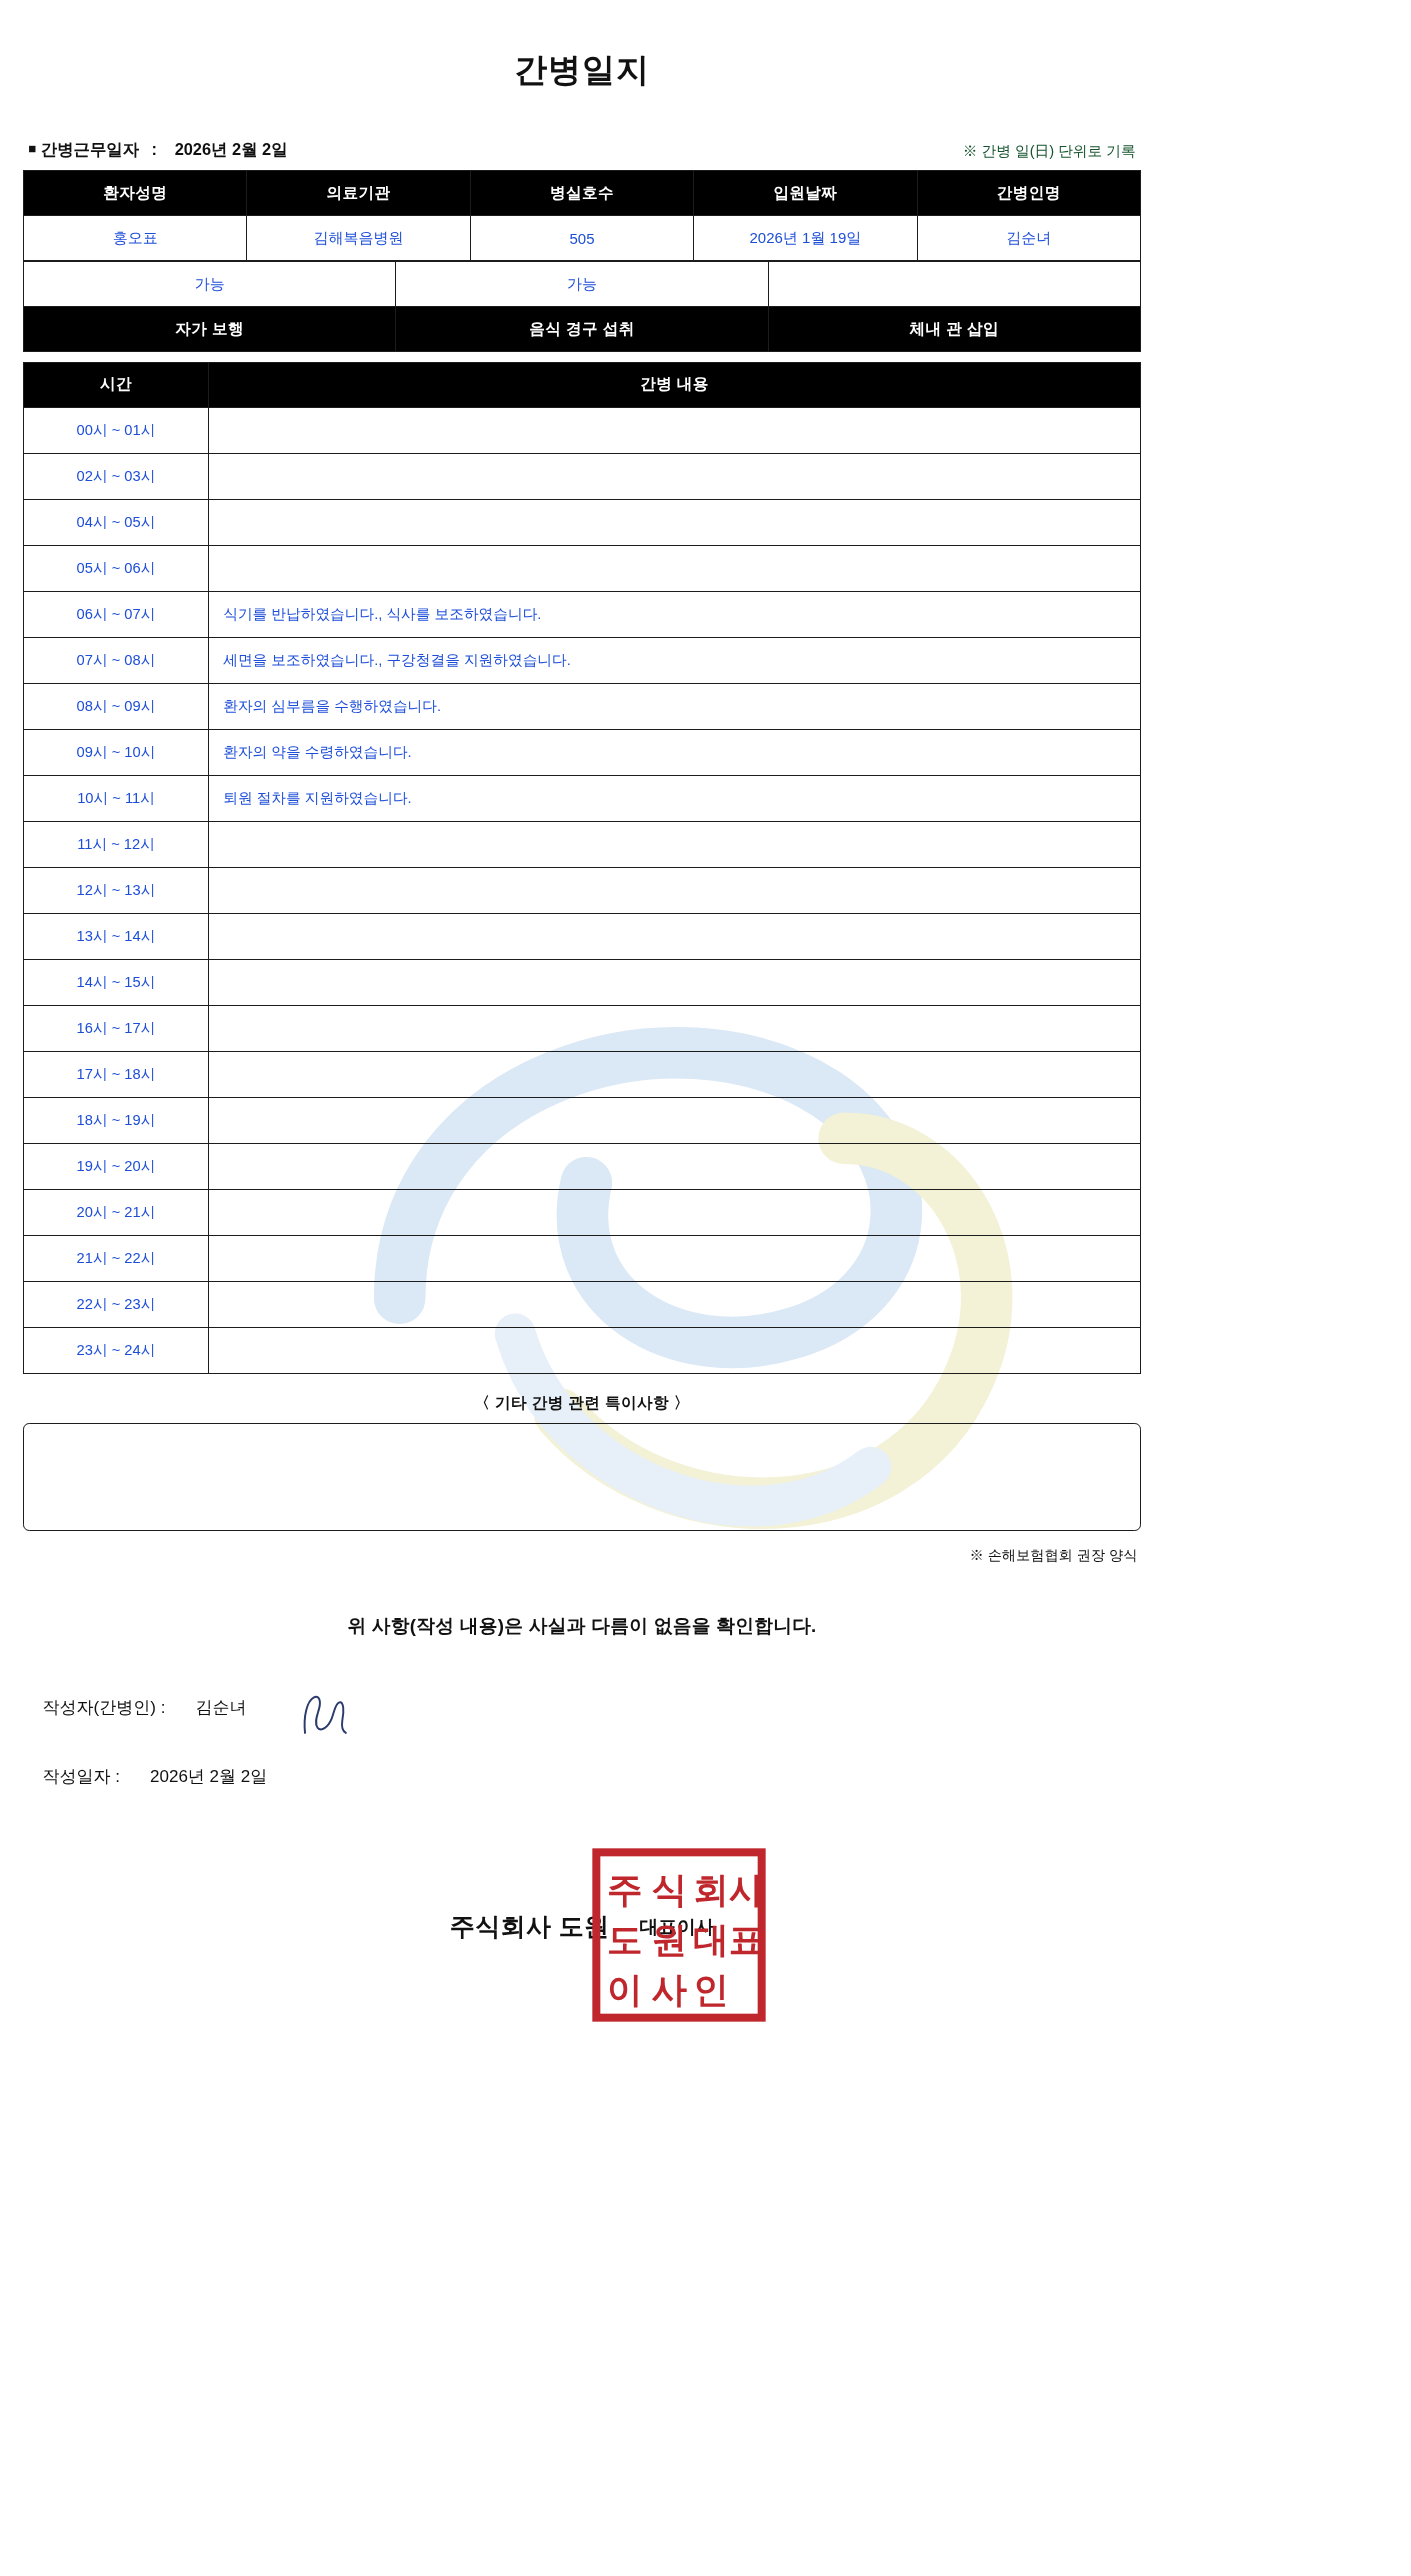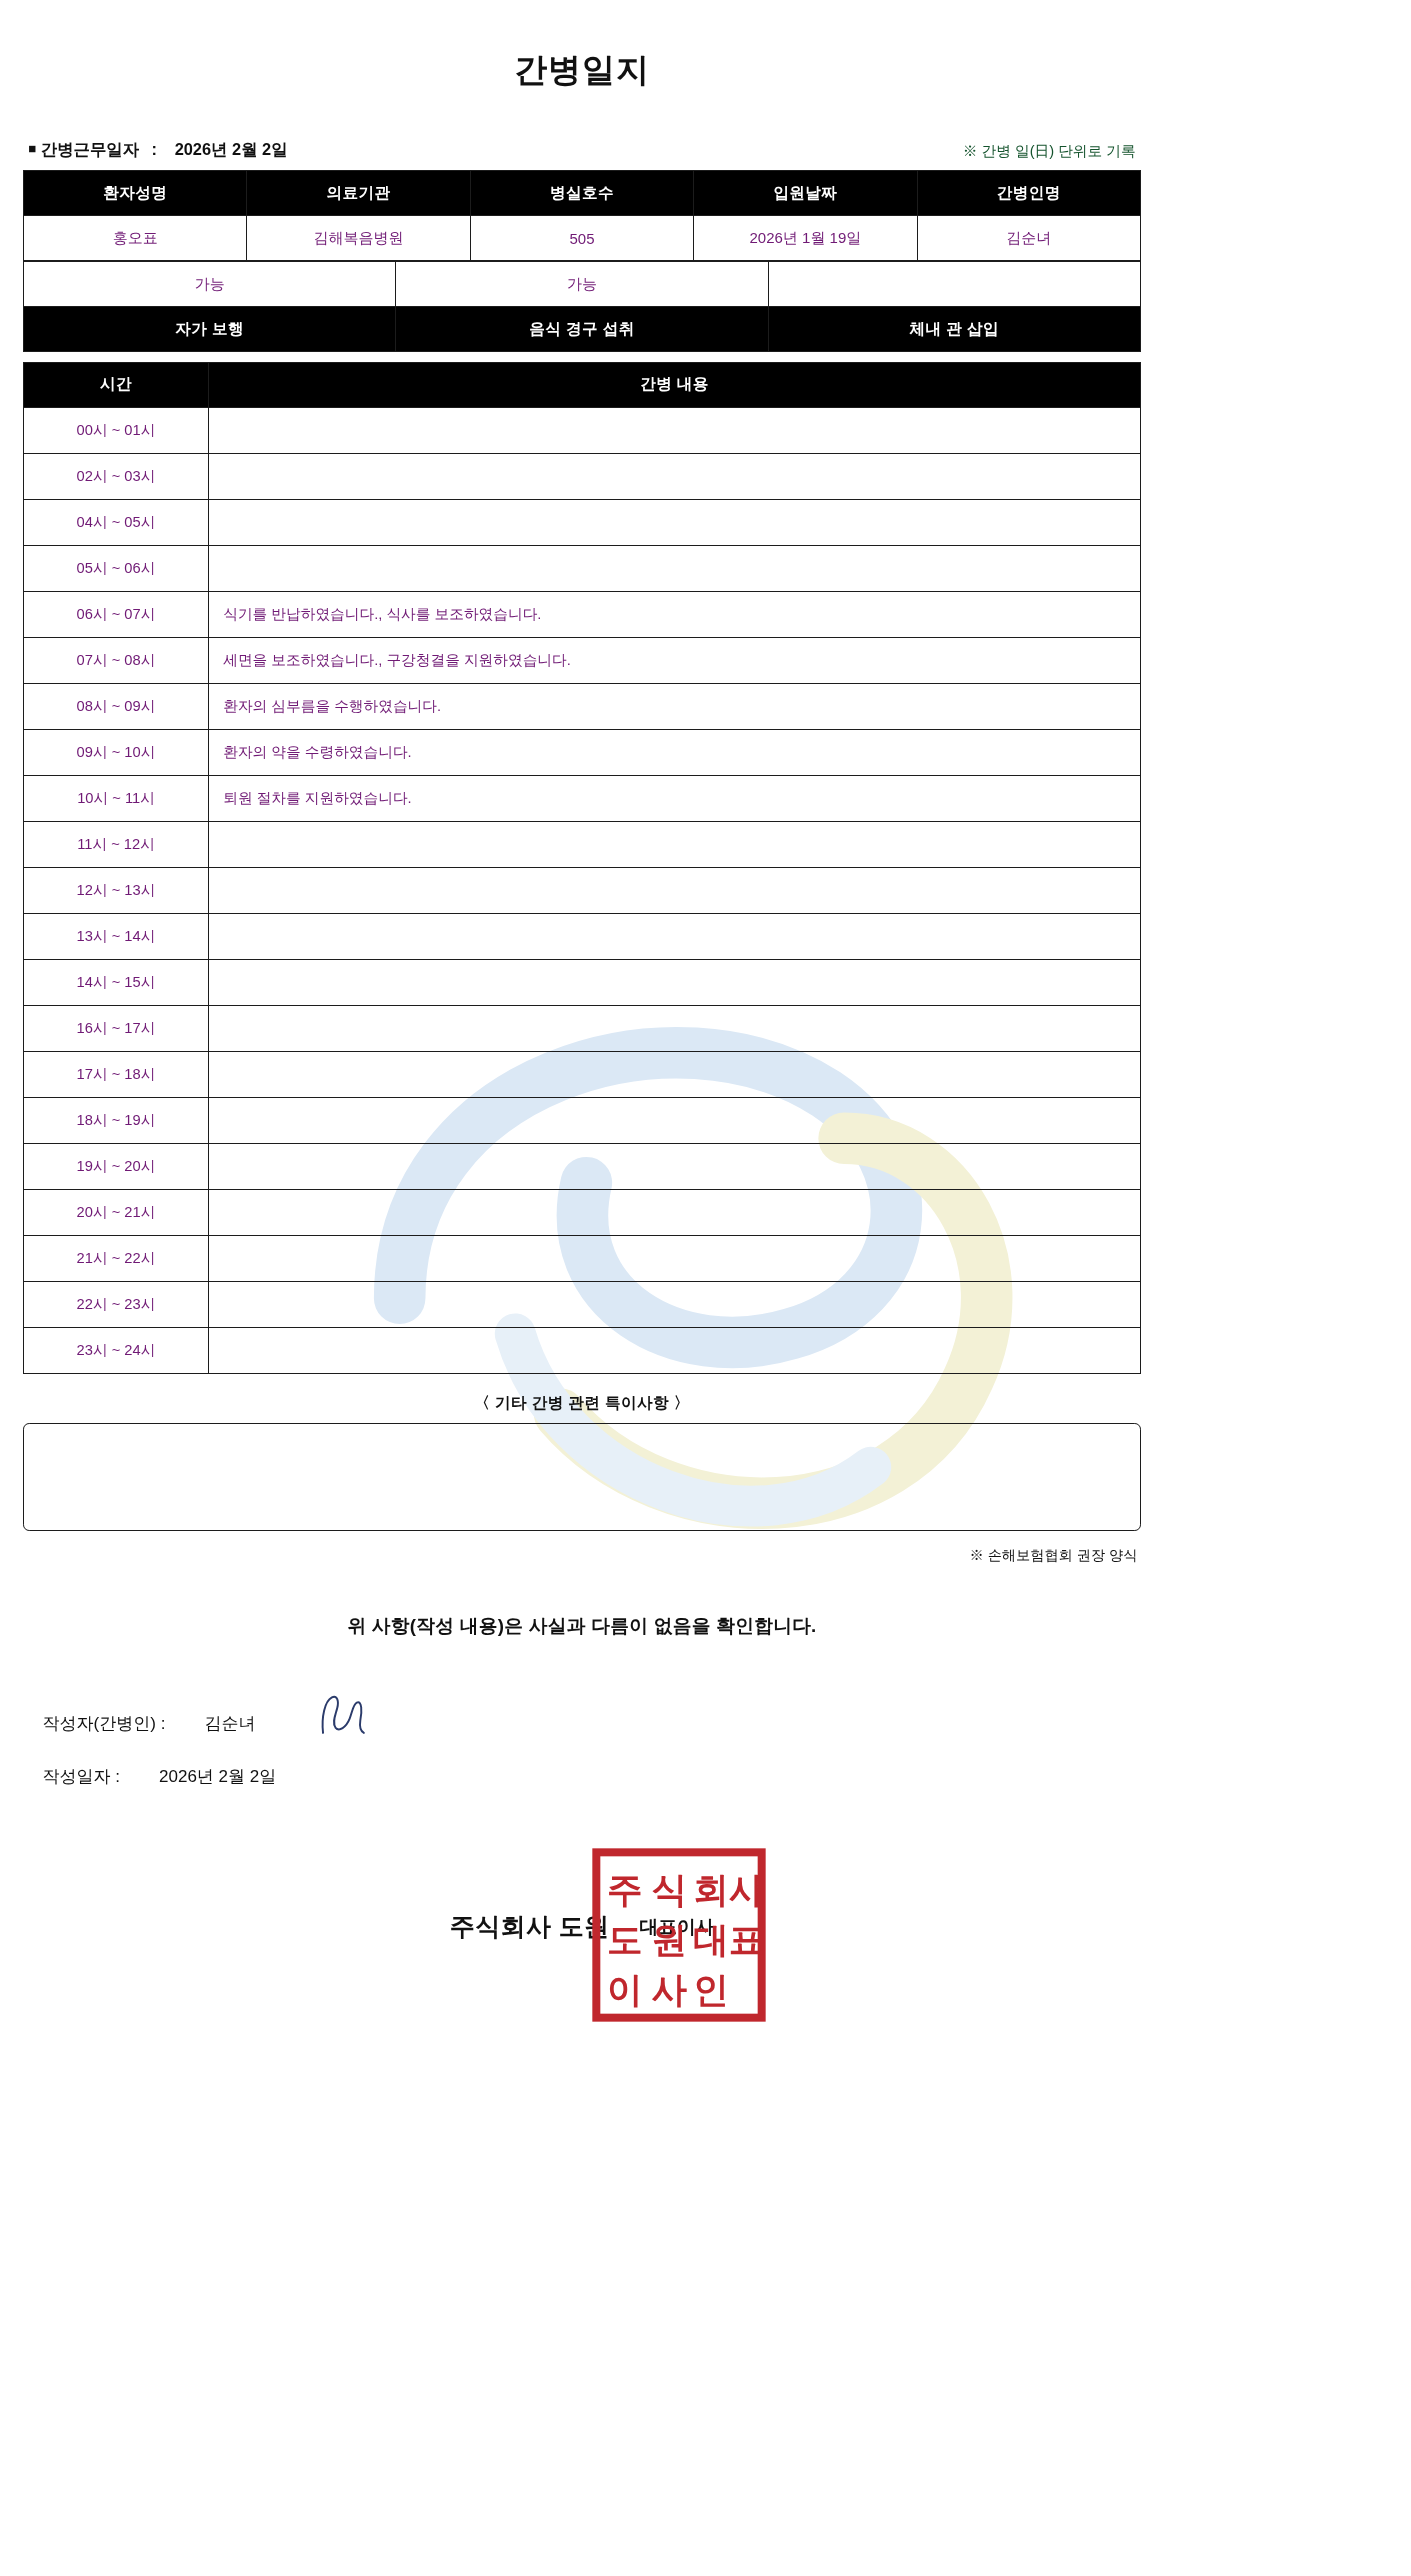--- a/index.html
+++ b/index.html
@@ -92,21 +92,21 @@
     height: 44px;
     vertical-align: middle;
   }
   th {
     background: #000000;
     color: #ffffff;
     font-weight: bold;
     font-size: 15.6px;
     letter-spacing: 0.4px;
   }
-  td { background: transparent; color: #701a75; }
+  td { background: transparent; color: #1d4ed8; }
 
   .tbl-main th.hd-time { width: 184px; }
   .tbl-main td.td-time {
     font-size: 14.7px;
     height: 45px;
   }
   .tbl-main td.td-content {
     text-align: left;
     padding-left: 14.2px;
     font-size: 14.7px;
@@ -145,24 +145,23 @@
     letter-spacing: 0.3px;
   }
 
   .sign-block {
     margin-top: 41px;
     padding-left: 19.6px;
     font-size: 17px;
   }
   .sign-row {
     display: flex;
-    align-items: flex-end;
+    align-items: center;
     margin-bottom: 30px;
     position: relative;
-    gap: 9px;
   }
   .sign-label { font-weight: normal; }
   .sign-value { margin-left: 30px; font-weight: normal; }
   .signature-mark {
     margin-left: 43px;
     width: 80px;
     height: 55px;
     position: relative;
     top: 5.3px;
   }

